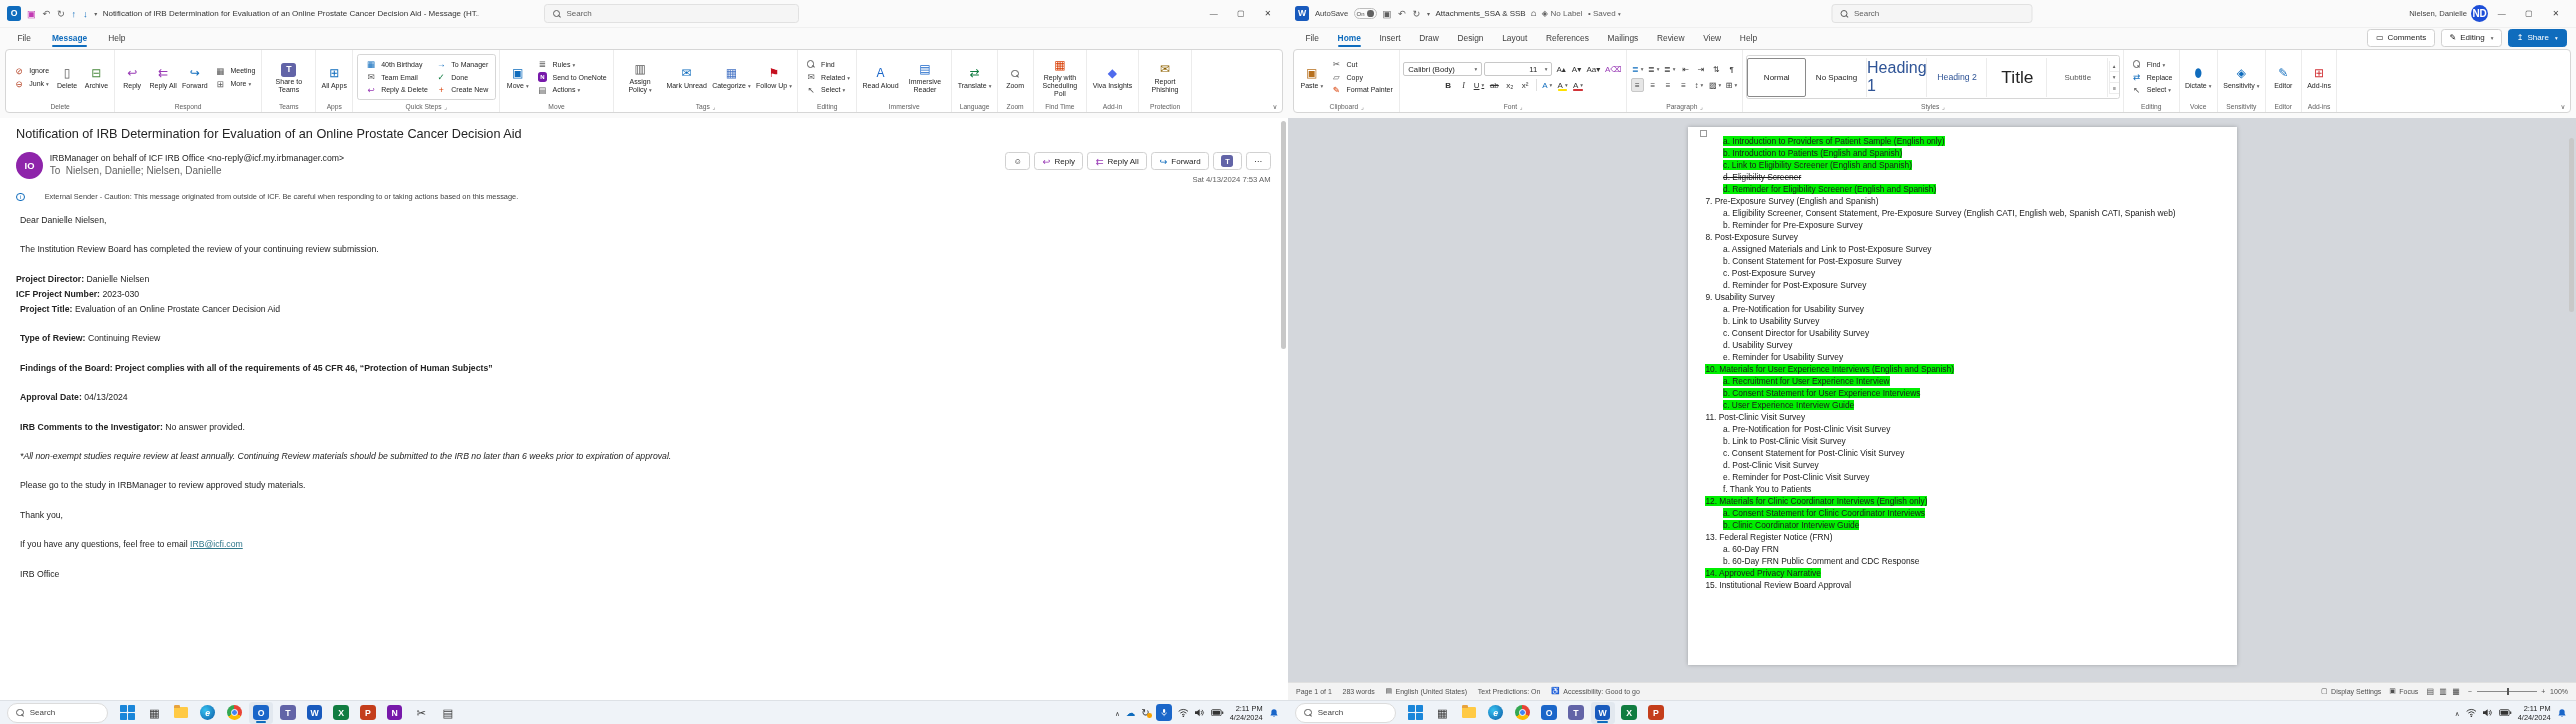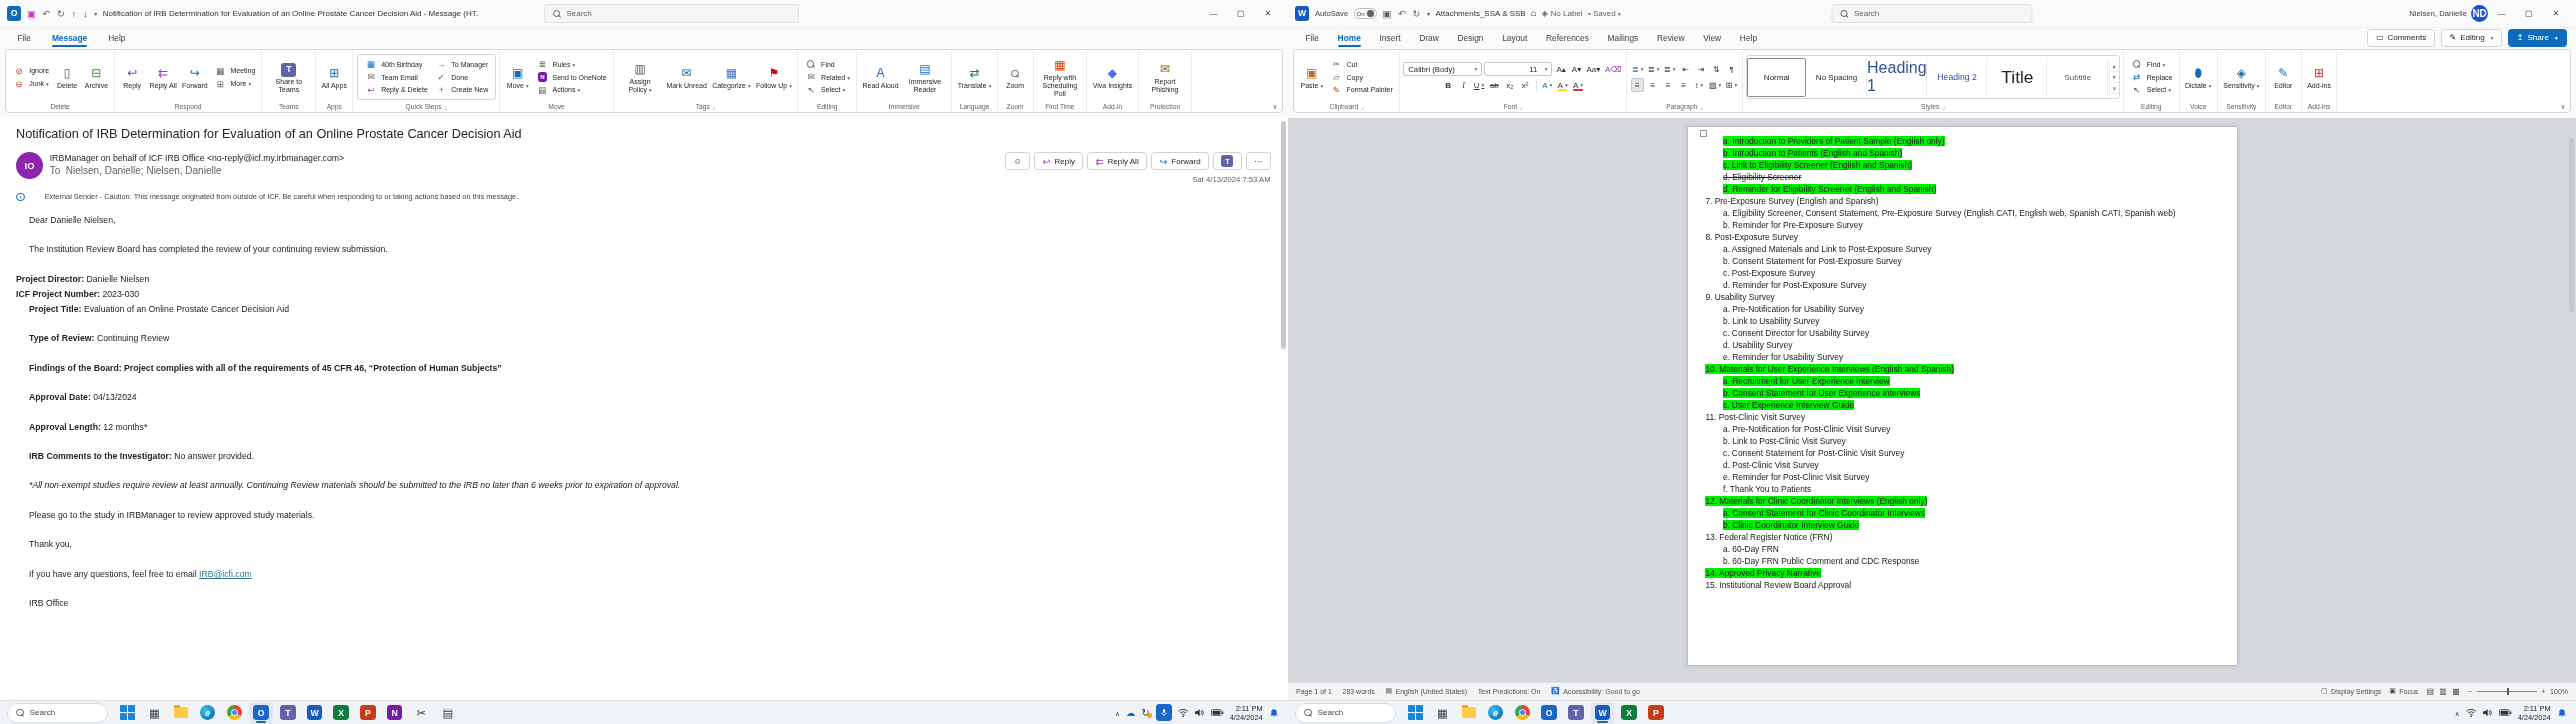--- a/index.html
+++ b/index.html
@@ -77,21 +77,21 @@
   .sender{font-size:8.7px;color:#242424;}
   .toline{font-size:10px;color:#616161;}
   .headright{margin-left:auto;display:flex;flex-direction:column;align-items:flex-end;gap:5.4px;}
   .actrow{display:flex;align-items:center;gap:4px;}
   .actpill{display:flex;align-items:center;gap:4px;border:0.7px solid #d1d1d1;border-radius:3.4px;height:18px;padding:0 7.4px;font-size:8px;color:#242424;background:#fff;}
   .actpill .arr{font-size:9.4px;}
   .maildate{font-size:7.7px;color:#616161;}
   .extbanner{display:flex;align-items:center;gap:20px;font-size:7.4px;color:#424242;margin:8px 0 13px;}
   .ibadge{width:8.7px;height:8.7px;border:0.7px solid #0f6cbd;color:#0f6cbd;border-radius:50%;font-size:6px;display:inline-flex;align-items:center;justify-content:center;flex:0 0 8.7px;}
   .mailbody{margin-top:13.4px;font-size:8.7px;color:#242424;line-height:1.32;}
-  .para{margin:0 13px 18px;}
+  .para{margin:0 4px 18px;}
   .para.tight{margin:0 0 3.4px;}
   .para.italic{font-style:italic;}
   .para a{color:#31788c;text-decoration:underline;}
   .vscroll{position:absolute;top:2.7px;right:2px;width:4.7px;bottom:2.7px;}
   .vthumb{position:absolute;left:0;width:4.7px;background:#c8c8c8;border-radius:2.7px;}
   
   .docarea{flex:1;background:#d4d7dc;position:relative;overflow:hidden;}
   .page{position:absolute;left:400px;top:9.4px;width:549px;height:538px;background:#fff;box-shadow:0 0 4px rgba(0,0,0,.25);padding:8px 17.4px 0 17.4px;}
   .pagemark{position:absolute;left:12px;top:2.7px;width:6.7px;height:6.7px;border:0.7px solid #9a9a9a;}
   .dline{font-size:8.4px;color:#1a1a1a;line-height:12px;white-space:normal;}
@@ -446,21 +446,20 @@
 
         <div class="mailbody" id="mail-body">
             <p class="para"><span>Dear Danielle Nielsen,</span></p>
             <p class="para"><span>The Institution Review Board has completed the review of your continuing review submission.</span></p>
             <p class="para tight"><b>Project Director:</b><span> Danielle Nielsen</span></p>
             <p class="para tight"><b>ICF Project Number:</b><span> 2023-030</span></p>
             <p class="para"><b>Project Title:</b><span> Evaluation of an Online Prostate Cancer Decision Aid</span></p>
             <p class="para"><b>Type of Review:</b><span> Continuing Review</span></p>
             <p class="para"><b>Findings of the Board: Project complies with all of the requirements of 45 CFR 46, “Protection of Human Subjects”</b></p>
             <p class="para"><b>Approval Date:</b><span> 04/13/2024</span></p>
-            <p class="para"><b>Approval Length:</b><span> 12 months*</span></p>
             <p class="para"><b>IRB Comments to the Investigator:</b><span> No answer provided.</span></p>
             <p class="para italic"><span>*All non-exempt studies require review at least annually. Continuing Review materials should be submitted to the IRB no later than 6 weeks prior to expiration of approval.</span></p>
             <p class="para"><span>Please go to the study in IRBManager to review approved study materials.</span></p>
             <p class="para"><span>Thank you,</span></p>
             <p class="para"><span>If you have any questions, feel free to email </span><a>IRB@icfi.com</a></p>
             <p class="para"><span>IRB Office</span></p>
           </div>
 
         <div class="vscroll">
           <span class="vthumb" style="top:0;height:228px"></span>

